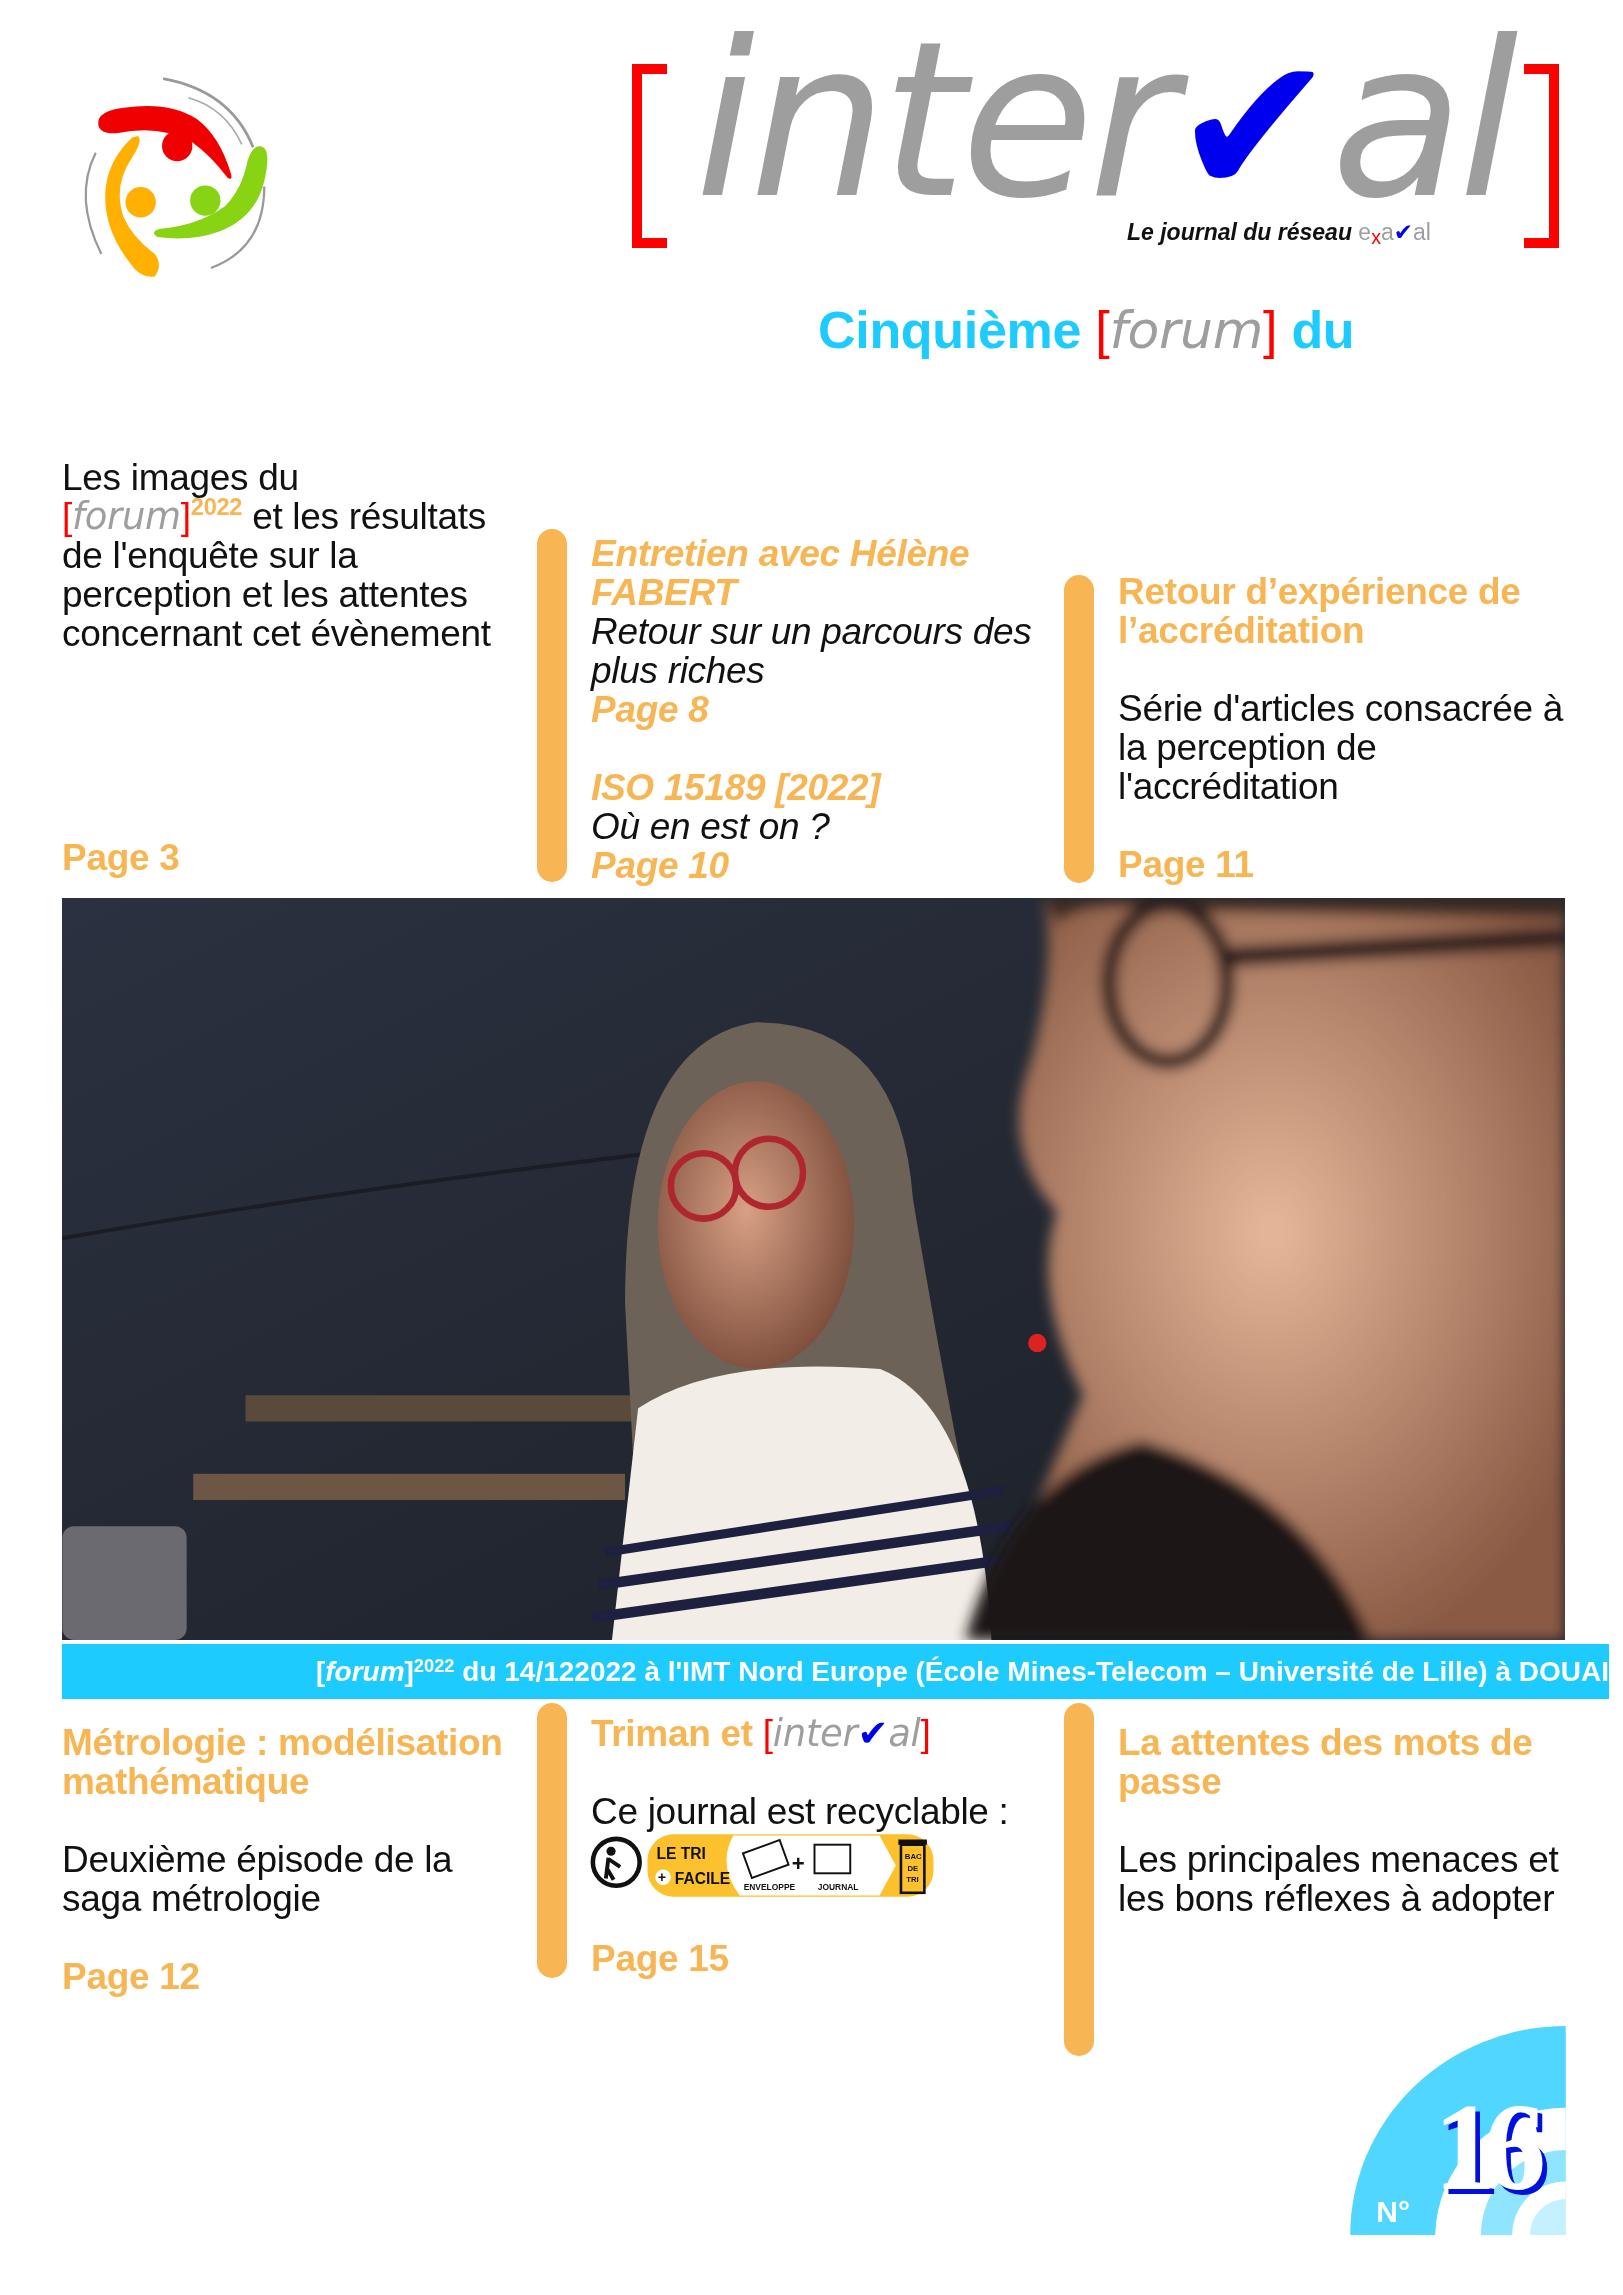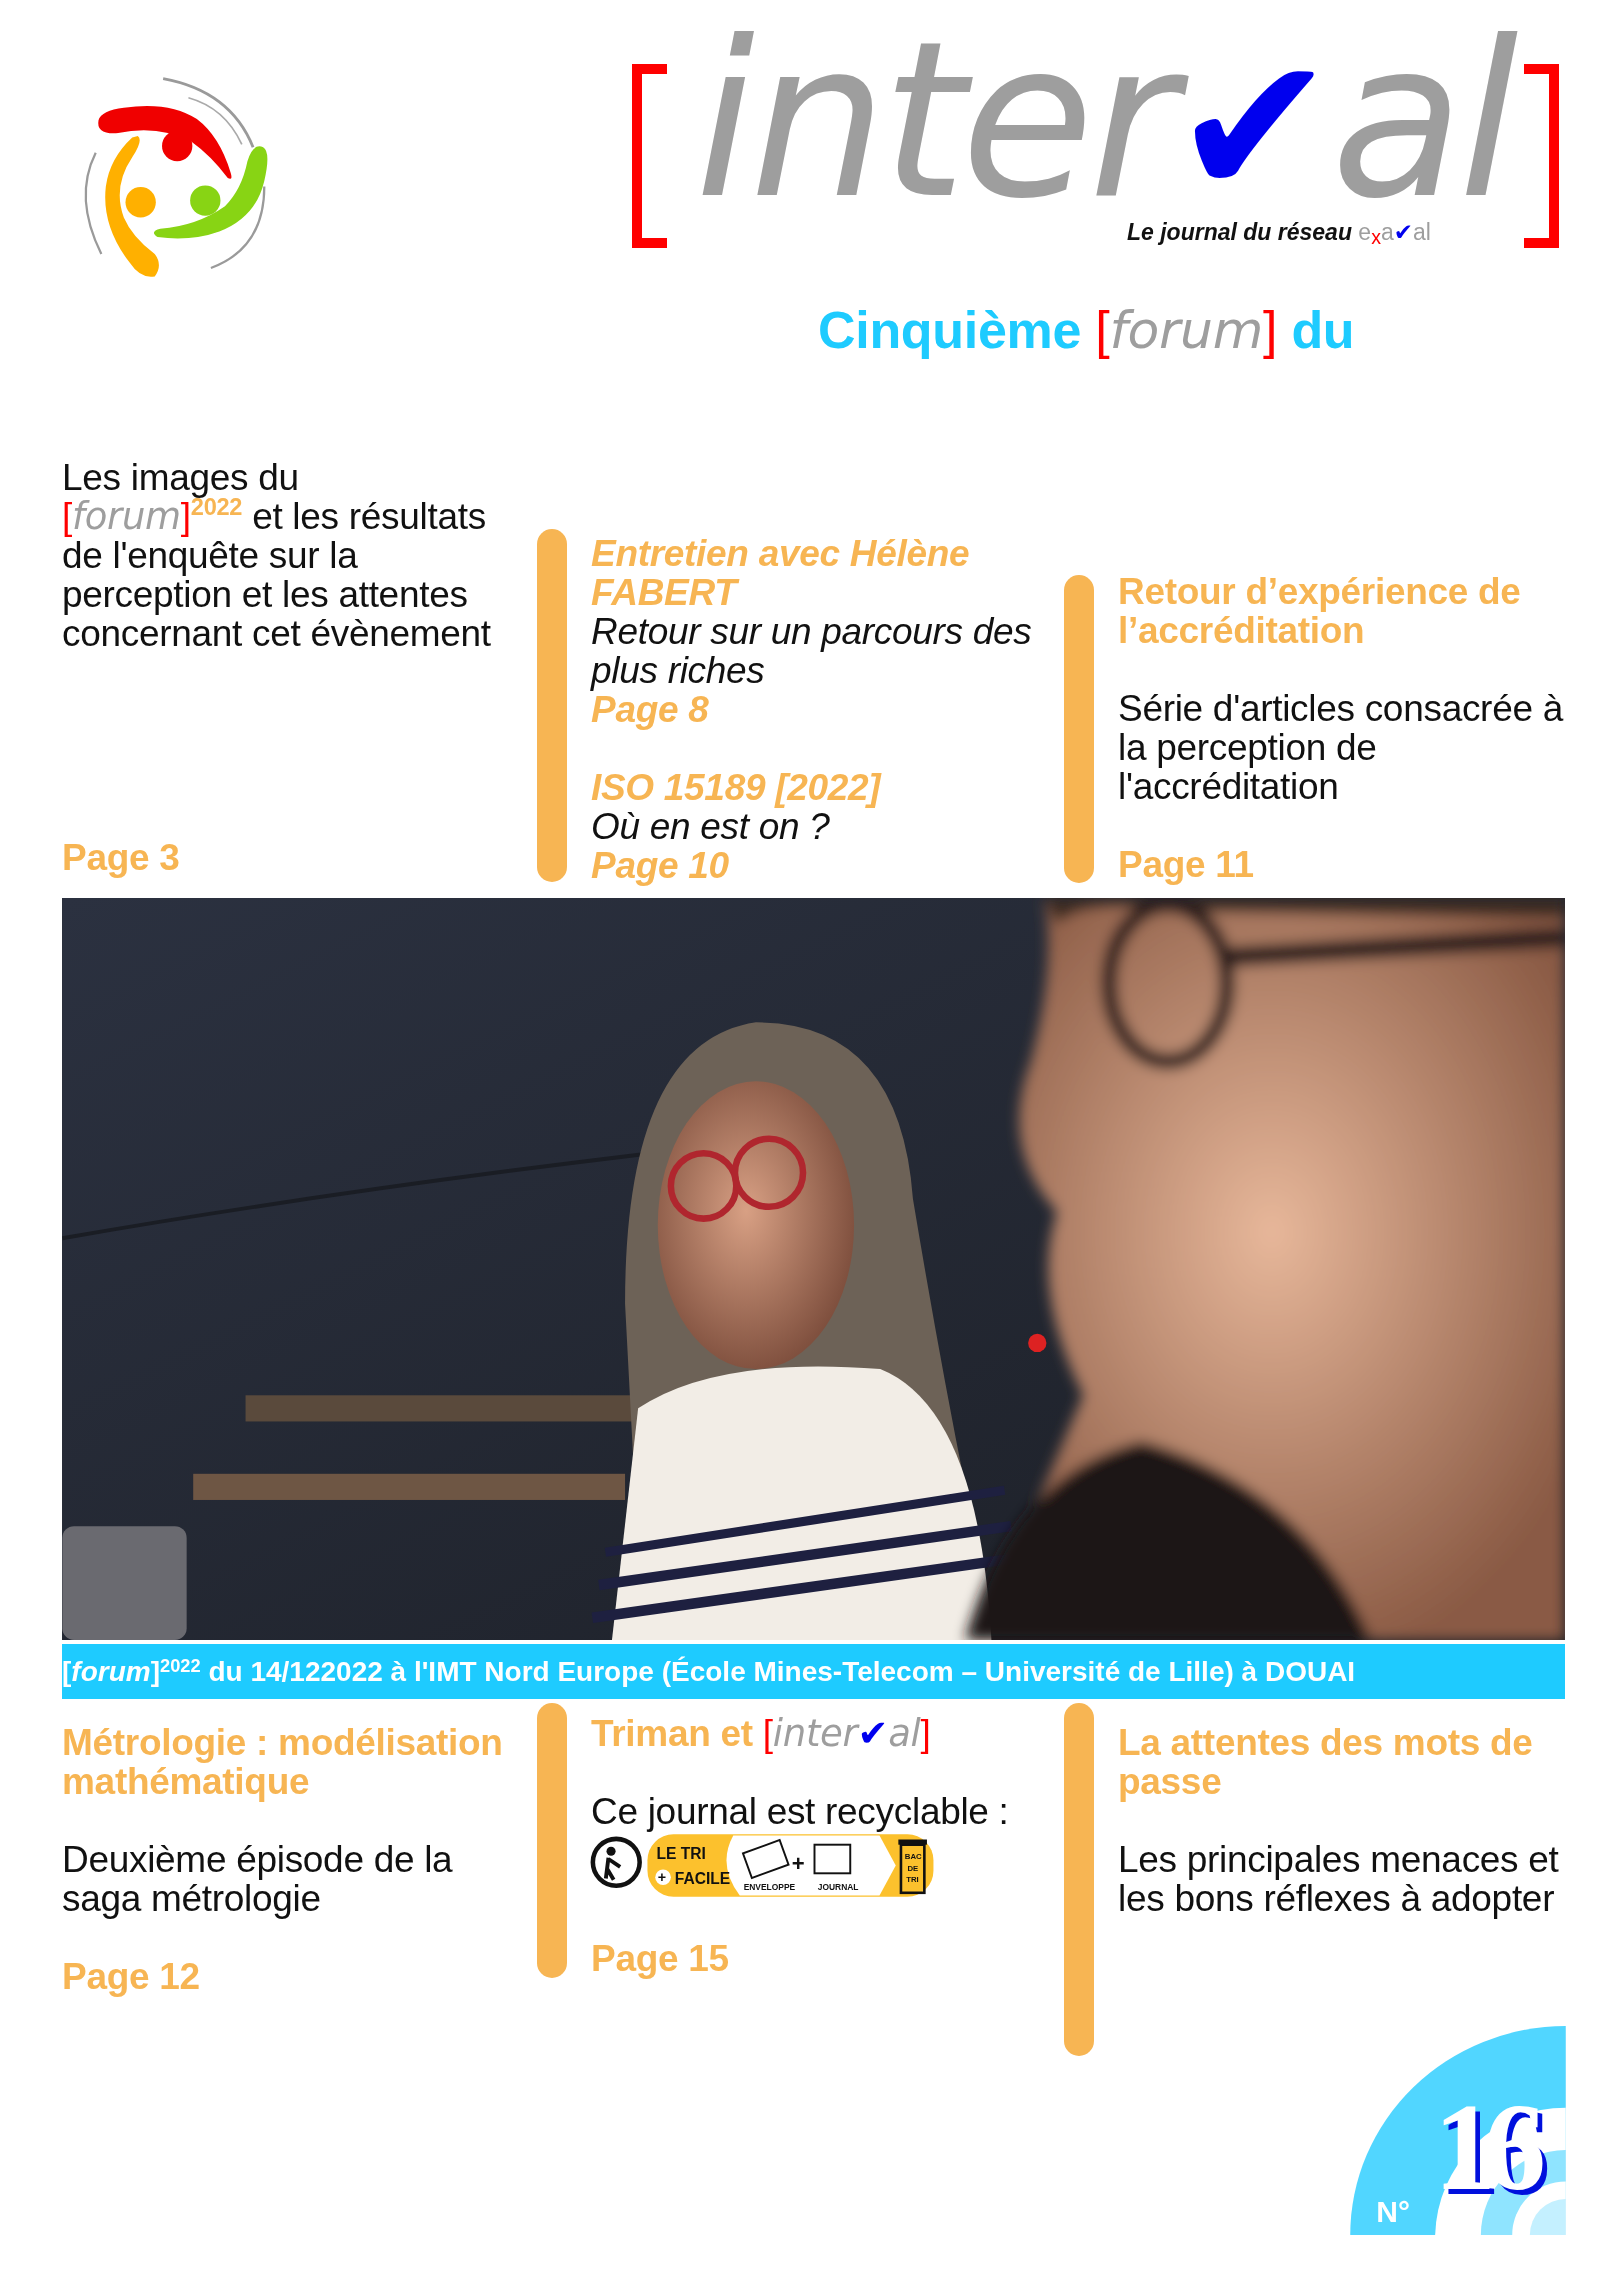--- a/index.html
+++ b/index.html
@@ -24,21 +24,21 @@
   .tagline .ck{color:#0000ee;}
   
   .logo{position:absolute;left:62px;top:62px;width:236px;height:249px;}
   
   .headline{position:absolute;left:818px;top:302px;font-size:52px;line-height:56px;font-weight:bold;color:#1ECBFF;letter-spacing:-0.3px;}
   .headline .x{color:#f00;font-weight:normal;font-size:46px;vertical-align:-6.5px;}
   .headline .ck{color:#0000dd;font-weight:normal;}
   .headline .g{color:#9e9e9e;font-weight:normal;}
   
   .photo{position:absolute;left:62px;top:898px;width:1503px;height:742px;overflow:hidden;background:#2a2e36;}
-  .caption{position:absolute;left:62px;top:1644px;width:1503px;height:55px;background:#1ECBFF;color:#fff;font-weight:bold;font-size:28px;line-height:55px;text-align:left;}
+  .caption{position:absolute;left:62px;top:1644px;width:1503px;height:55px;background:#1ECBFF;color:#fff;font-weight:bold;font-size:28px;line-height:55px;text-align:right;padding-left:44px;}
   .caption i{font-style:italic;}
   .caption sup{font-size:18.3px;vertical-align:9.2px;line-height:0;}
   
   .triman{position:absolute;left:589px;top:1833px;width:347px;height:65px;}
   
   .badge{position:absolute;left:1350px;top:2026px;width:216px;height:209px;overflow:hidden;}
 </style>
 </head>
 <body>
 

